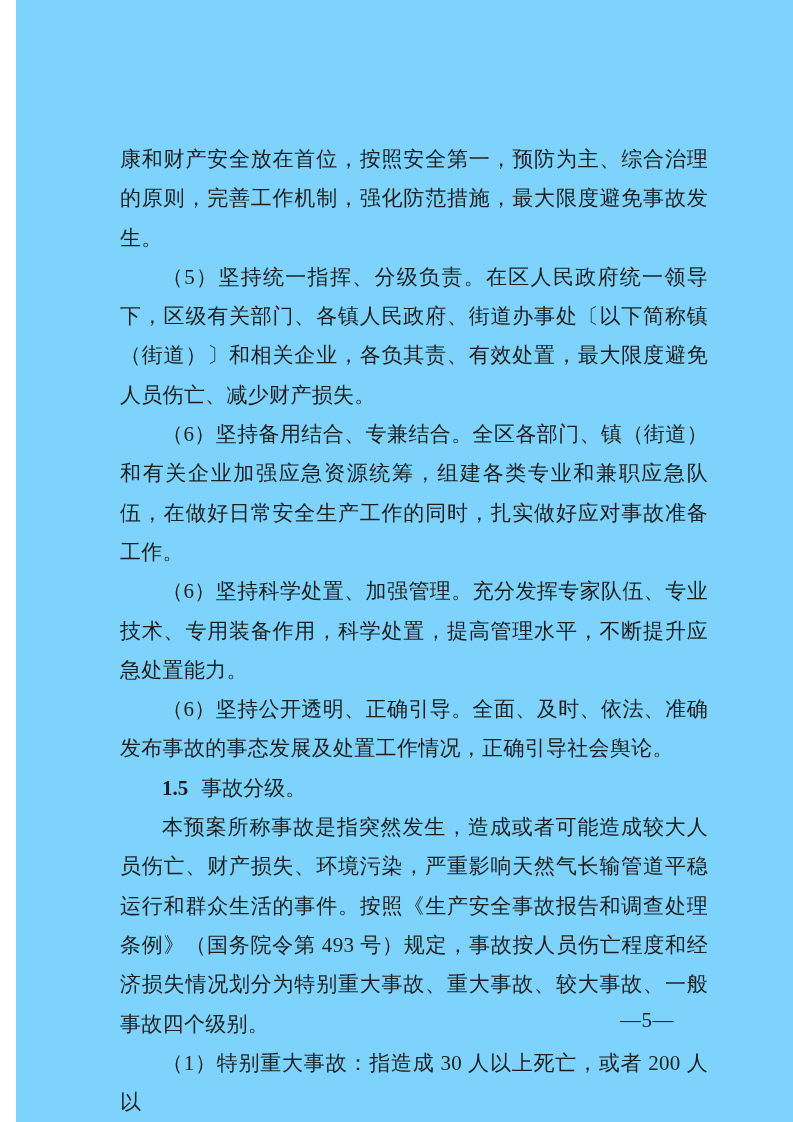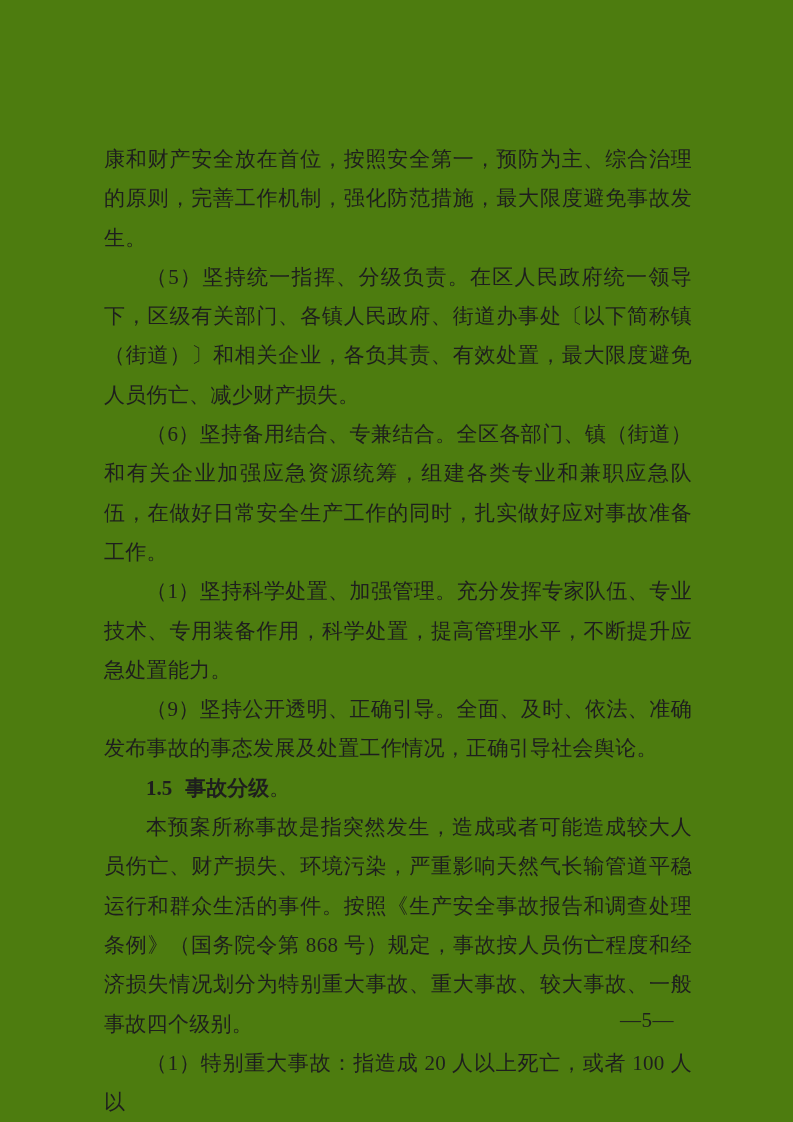--- a/index.html
+++ b/index.html
@@ -10,21 +10,22 @@
   body {
     width: 793px;
     height: 1122px;
     position: relative;
     overflow: hidden;
     font-family: "Liberation Serif", "DejaVu Serif", serif;
   }
   .page {
     position: absolute;
     inset: 0;
-    background: #4d7c0f;
+    background: #7dd3fc;
+    margin-left: 16px;
   }
   .content {
     position: absolute;
     left: 104px;
     top: 140px;
     width: 588px;
     color: #1e1e1e;
   }
   p.para {
     margin: 0;
@@ -42,21 +43,21 @@
   p.heading {
     margin: 0;
     font-size: 21px;
     line-height: 39.3px;
     text-indent: 2em;
   }
   .heading .h-num {
     font-weight: 700;
   }
   .heading .h-title {
-    font-weight: 700;
+    font-weight: 400;
     margin-left: 0.62em;
   }
   .heading .h-period {
     font-weight: 400;
   }
   .footer-page-number {
     position: absolute;
     top: 1007px;
     right: 119px;
     font-size: 21px;
@@ -71,29 +72,29 @@
 <div class="page">
 
   <div class="content">
 
     <p class="para">康和财产安全放在首位，按照安全第一，预防为主、综合治理的原则，完善工作机制，强化防范措施，最大限度避免事故发生。</p>
 
     <p class="para indent">（5）坚持统一指挥、分级负责。在区人民政府统一领导下，区级有关部门、各镇人民政府、街道办事处〔以下简称镇（街道）〕和相关企业，各负其责、有效处置，最大限度避免人员伤亡、减少财产损失。</p>
 
     <p class="para indent">（6）坚持备用结合、专兼结合。全区各部门、镇（街道）和有关企业加强应急资源统筹，组建各类专业和兼职应急队伍，在做好日常安全生产工作的同时，扎实做好应对事故准备工作。</p>
 
-    <p class="para indent">（1）坚持科学处置、加强管理。充分发挥专家队伍、专业技术、专用装备作用，科学处置，提高管理水平，不断提升应急处置能力。</p>
+    <p class="para indent">（6）坚持科学处置、加强管理。充分发挥专家队伍、专业技术、专用装备作用，科学处置，提高管理水平，不断提升应急处置能力。</p>
 
-    <p class="para indent">（9）坚持公开透明、正确引导。全面、及时、依法、准确发布事故的事态发展及处置工作情况，正确引导社会舆论。</p>
+    <p class="para indent">（6）坚持公开透明、正确引导。全面、及时、依法、准确发布事故的事态发展及处置工作情况，正确引导社会舆论。</p>
 
     <p class="heading">
       <span class="h-num">1.5</span><span class="h-title">事故分级</span><span class="h-period">。</span>
     </p>
 
-    <p class="para indent">本预案所称事故是指突然发生，造成或者可能造成较大人员伤亡、财产损失、环境污染，严重影响天然气长输管道平稳运行和群众生活的事件。按照《生产安全事故报告和调查处理条例》（国务院令第 868 号）规定，事故按人员伤亡程度和经济损失情况划分为特别重大事故、重大事故、较大事故、一般事故四个级别。</p>
+    <p class="para indent">本预案所称事故是指突然发生，造成或者可能造成较大人员伤亡、财产损失、环境污染，严重影响天然气长输管道平稳运行和群众生活的事件。按照《生产安全事故报告和调查处理条例》（国务院令第 493 号）规定，事故按人员伤亡程度和经济损失情况划分为特别重大事故、重大事故、较大事故、一般事故四个级别。</p>
 
-    <p class="para indent">（1）特别重大事故：指造成 20 人以上死亡，或者 100 人以</p>
+    <p class="para indent">（1）特别重大事故：指造成 30 人以上死亡，或者 200 人以</p>
 
   </div>
 
   <div class="footer-page-number">—5—</div>
 
 </div>
 
 </body></html>

